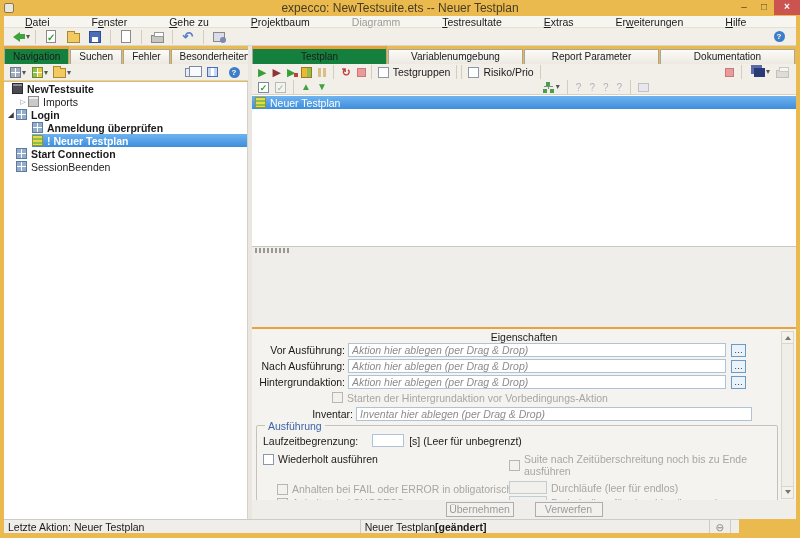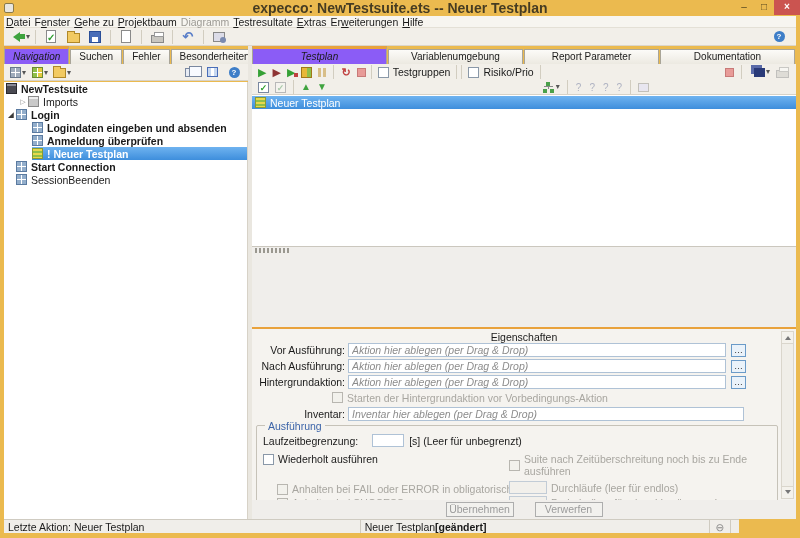--- a/index.html
+++ b/index.html
@@ -3,28 +3,28 @@
 <meta charset="utf-8">
 <style>
   * { margin:0; padding:0; box-sizing:border-box; }
   html,body { width:800px; height:538px; }
   body { font-family:"Liberation Sans", sans-serif; font-size:10.5px; color:#1a1a1a; background:#fff; }
   .window { position:relative; width:800px; height:538px; background:#EBBA4F; overflow:hidden; }
 
   
   .titlebar { position:absolute; left:0; top:0; width:800px; height:16px; background:#EBBA4F; display:flex; align-items:center; }
   .app-icon { width:10px; height:10px; margin-left:4px; background:#e8e6e0; border:1px solid #8a7a4a; border-radius:2px; }
-  .title-text { position:absolute; left:0; right:0; text-align:center; font-size:14px; color:#463c22;font-weight:bold; }
+  .title-text { position:absolute; left:0; right:0; text-align:center; font-size:12px; color:#463c22; }
   .win-controls { position:absolute; right:0; top:0; height:16px; display:flex; }
   .win-btn { width:20px; height:15px; text-align:center; line-height:14px; font-size:10px; color:#5a4a20; }
   .win-btn.close { width:26px; background:#CB5450; color:#fff; font-weight:bold; }
 
   
   .menubar { position:absolute; left:4px; top:16px; width:792px; height:12px; background:#F7F5F0; display:flex; align-items:center; border-bottom:1px solid #E4E0D6; }
-  .menu-item { padding:0 2px; font-size:10.5px; line-height:12px; }
+  .menu-item { padding:0 21px; font-size:10.5px; line-height:12px; }
   .menu-item.disabled { color:#9c9a94; }
 
   
   .toolbar-main { position:absolute; left:4px; top:28px; width:792px; height:18px; background:#F2EFE9; border-bottom:1px solid #DBD6CB; display:flex; align-items:center; padding-left:3px; }
   .tbtn { height:16px; min-width:20px; display:flex; align-items:center; justify-content:center; margin:0 1px; }
   .tsep { width:1px; height:14px; background:#D2CDC0; margin:0 4px; }
   .dd { font-size:8px; color:#555; margin-left:1px; }
   .help-right { position:absolute; right:6px; }
 
   
@@ -43,21 +43,21 @@
   .i-undo { font-size:13px; font-weight:bold; color:#5A7EC8; line-height:10px; }
   .i-settings { width:12px; height:10px; background:#DCDCE8; border:1px solid #888; position:relative; }
   .i-settings::after { content:""; position:absolute; right:-2px; bottom:-2px; width:6px; height:6px; border-radius:50%; background:#7A8AB0; }
   .i-help { width:11px; height:11px; border-radius:50%; background:#3E7EC8; color:#fff; font-size:8px; font-weight:bold; text-align:center; line-height:11px; }
 
   
   .tabs { position:absolute; display:flex; align-items:flex-end; height:18px; top:46px; }
   .tabs-left { left:4px; width:244px; }
   .tabs-right { left:252px; width:544px; }
   .tab { height:15px; line-height:14px; padding:0 8px; font-size:10px; background:linear-gradient(#FCFBF8,#ECE9E1); border:1px solid #A9A598; border-bottom:none; margin-right:1px; text-align:center; white-space:nowrap; }
-  .tab.active { height:18px; line-height:15px; border-top:3px solid #E9A23C; background:#8b5cf6;font-style:italic; }
+  .tab.active { height:18px; line-height:15px; border-top:3px solid #E9A23C; background:#15803d; }
   .tabs-right .tab { flex:1;margin-top:34px; }
   .tab-scroll { width:7px; height:14px; margin-left:1px; background:repeating-linear-gradient(180deg,#9a968a 0 1px,transparent 1px 3px); border:1px solid #A9A598; }
 
   
   .left-toolbar { position:absolute; left:4px; top:64px; width:244px; height:17px; background:#F2EFE9; border-bottom:1px solid #D7D2C7; display:flex; align-items:center; padding:0 3px; }
   .block { width:11px; height:11px; border:1px solid #5A7AA0; background:
     linear-gradient(#fff,#fff) 50% 0/1px 100% no-repeat,
     linear-gradient(#fff,#fff) 0 50%/100% 1px no-repeat, #93AECB; }
   .block.colored { background:
     linear-gradient(#fff,#fff) 50% 0/1px 100% no-repeat,
@@ -249,44 +249,38 @@
       </span>
     <span class="tbtn">
         <span class="i-saveview"></span>
       </span>
     <span class="tbtn">
         <span class="i-help">?</span>
       </span>
   </div>
 
   <div class="left-tree">
-    <div class="trow" style="padding-left:2px">
+    <div class="trow" style="padding-left:8px">
       <span class="rowbody">
           <span class="ticon suite"></span>
           <span>NewTestsuite</span>
         </span>
     </div>
     <div class="trow normal" style="padding-left:14px">
       <span class="exp">▷</span>
       <span class="rowbody">
           <span class="ticon imports"></span>
           <span>Imports</span>
         </span>
     </div>
     <div class="trow" style="padding-left:2px">
       <span class="exp dark">◢</span>
       <span class="rowbody">
           <span class="ticon block"></span>
           <span>Login</span>
-        </span>
-    </div>
-    <div class="trow" style="padding-left:28px">
-      <span class="rowbody">
-          <span class="ticon block"></span>
-          <span>Logindaten eingeben und absenden</span>
         </span>
     </div>
     <div class="trow" style="padding-left:28px">
       <span class="rowbody">
           <span class="ticon block"></span>
           <span>Anmeldung überprüfen</span>
         </span>
     </div>
     <div class="trow selected" style="padding-left:28px">
       <span class="rowbody">
@@ -421,21 +415,21 @@
     </div>
     <div class="prow" style="left:0; top:46px;">
       <span class="plabel">Hintergrundaktion:</span>
       <input class="pfield" style="width: 378px;" value="Aktion hier ablegen (per Drag &amp; Drop)">
       <span class="dots-btn">…</span>
     </div>
     <div class="cbrow" style="left:80px; top:63px;">
       <span class="cb disabled"></span>
       <span class="cb-label">Starten der Hintergrundaktion vor Vorbedingungs-Aktion</span>
     </div>
-    <div class="prow" style="left:0; top:78px;">
+    <div class="prow" style="left:8px; top:78px;">
       <span class="plabel">Inventar:</span>
       <input class="pfield" style="width: 396px;" value="Inventar hier ablegen (per Drag &amp; Drop)">
     </div>
 
     <div class="fieldset">
       <span class="legend">Ausführung</span>
       <div class="fs-row" style="left:6px; top:8px;">
         <span>Laufzeitbegrenzung:</span>
         <input class="small-input" style="margin-left: 14px;">
         <span style="margin-left:5px">[s]  (Leer für unbegrenzt)</span>

